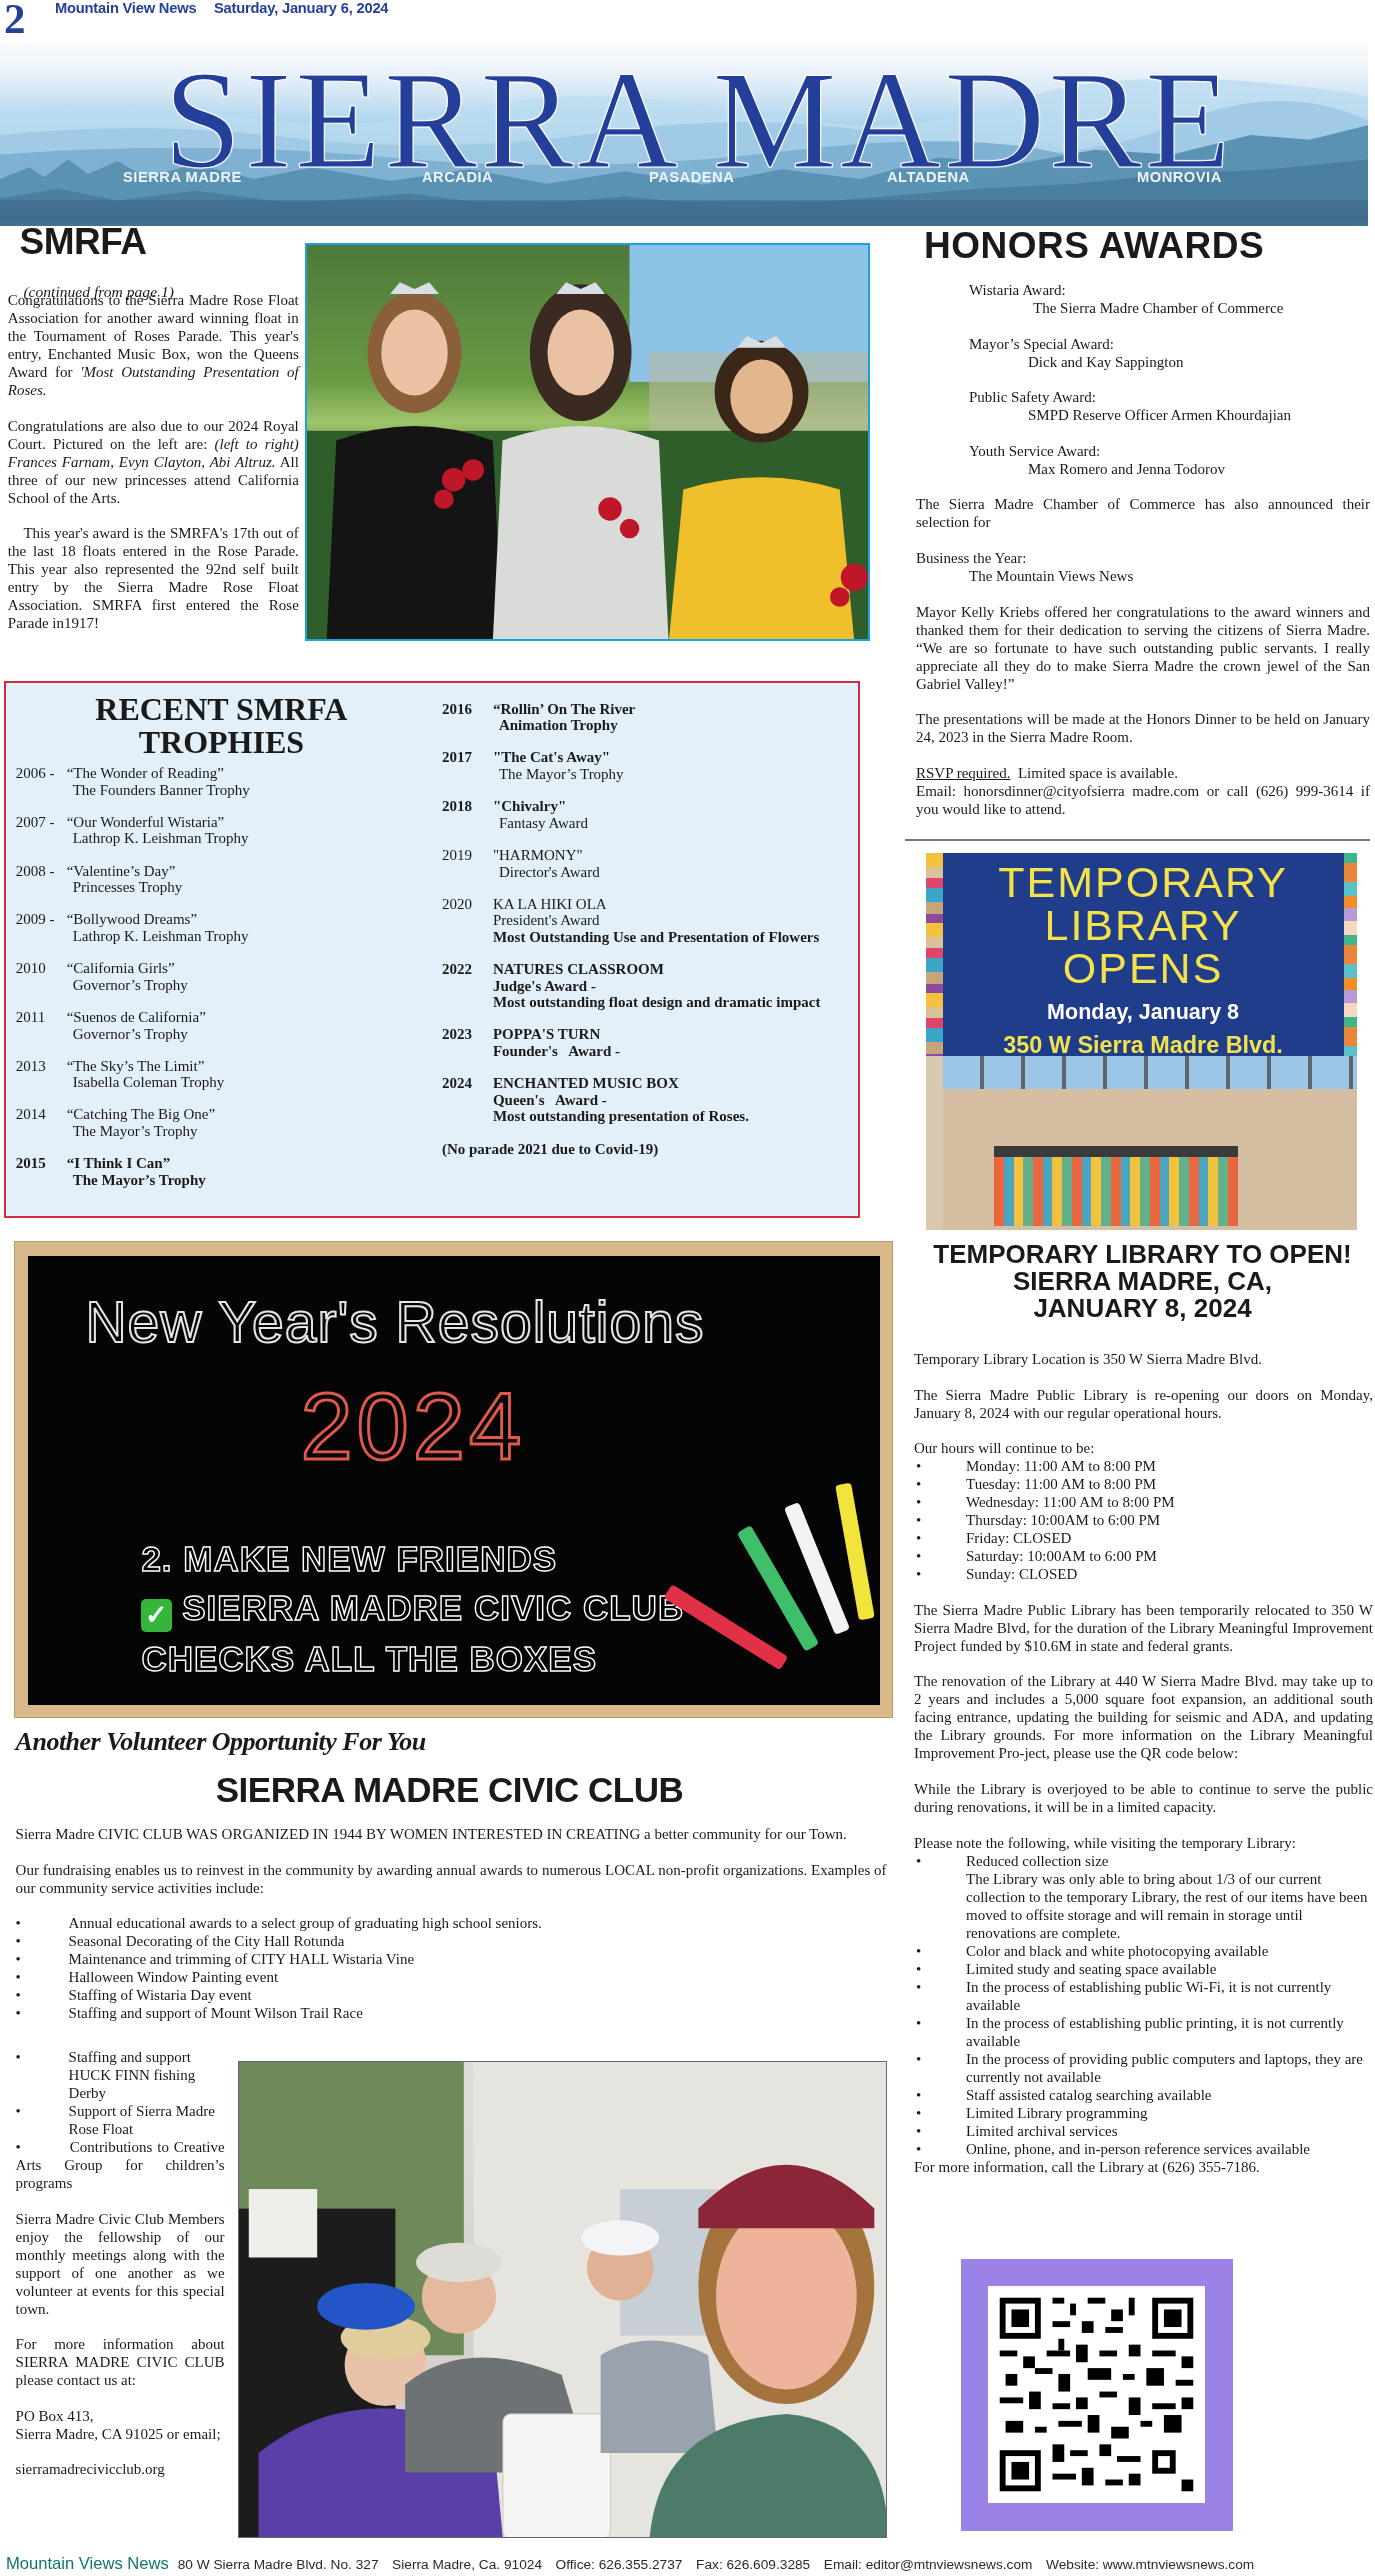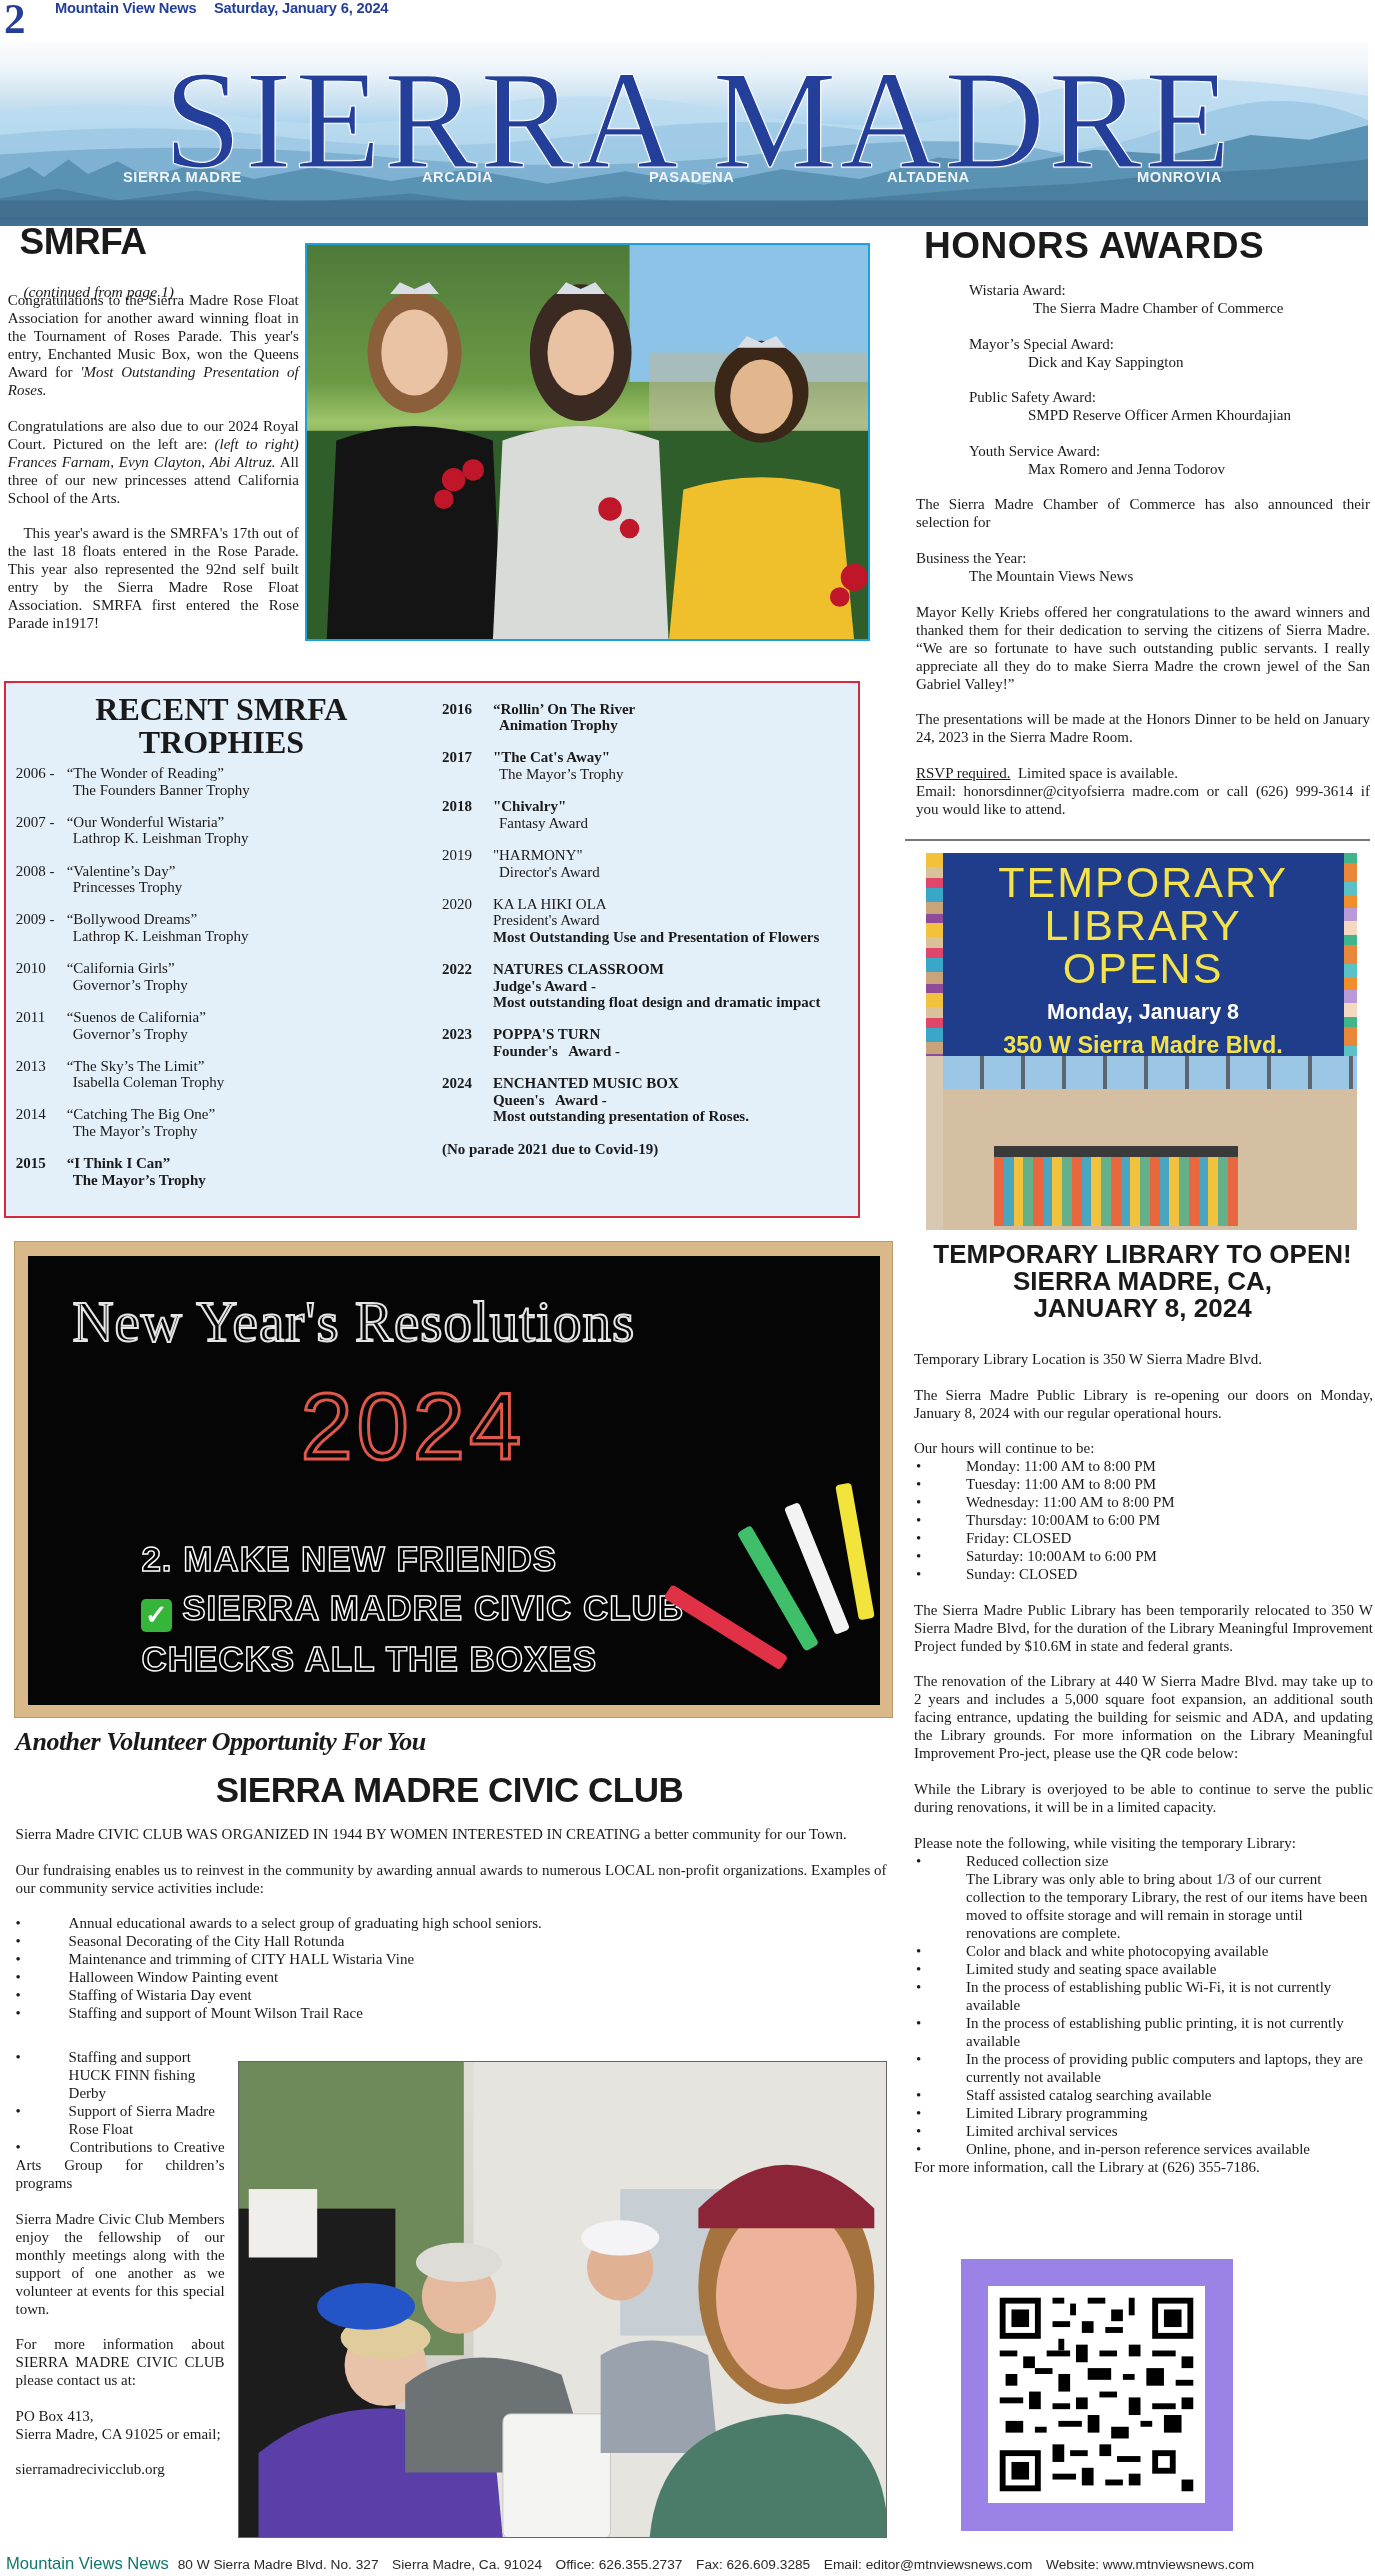--- a/index.html
+++ b/index.html
@@ -67,21 +67,21 @@
     .bl { display: flex; }
     .bl .dot { width: 52px; flex: none; padding-left: 2px; }
     .bl .txt { flex: 1; }
 
     #qr { left: 961px; top: 2259px; width: 272px; height: 272px; background: #9b82e6; }
     #qr-inner { position: absolute; left: 27px; top: 27px; width: 217px; height: 217px; background: #fff; }
 
     
     #chalk { left: 13.7px; top: 1241px; width: 879px; height: 477px; background: #d9b889; border: 1px solid #b99a6a; }
     #chalk-inner { position: absolute; left: 13.7px; top: 13.7px; width: 852px; height: 449px; background: #050505; overflow: hidden; }
-    #chalk-h1 { position: absolute; left: 44px; top: 33px; font-family: Liberation Serif, serif; font-size: 57px; color: transparent; -webkit-text-stroke: 2px #e6e6e6; letter-spacing: 1px; }
+    #chalk-h1 { position: absolute; left: 57px; top: 33px; font-family: Liberation Sans, sans-serif; font-size: 57px; color: transparent; -webkit-text-stroke: 2px #e6e6e6; letter-spacing: 1px; }
     #chalk-year { position: absolute; left: 272px; top: 117px; font-family: "Liberation Sans", sans-serif; font-size: 94px; color: transparent; -webkit-text-stroke: 2.9px #e0584a; letter-spacing: 3.9px; }
     .chalk-line { position: absolute; font-family: "Liberation Sans", sans-serif; font-weight: bold; font-size: 35px; color: #000; -webkit-text-stroke: 1.4px #fff; letter-spacing: 1px; }
     #check-box { display: inline-block; width: 31px; height: 33px; background: #35b539; border-radius: 4.9px; color: #fff; text-align: center; font-size: 27px; line-height: 33px; -webkit-text-stroke: 0; margin-right: 9.8px; vertical-align: -3.9px; }
     .chalkstick { position: absolute; width: 15.6px; height: 137px; border-radius: 3.9px; }
 
     
     #vol-head { left: 15.6px; top: 1727px; font-size: 26px; font-style: italic; font-weight: bold; font-family: "Liberation Serif", serif; letter-spacing: -0.5px; }
     #civic-title { left: 0; top: 1770px; width: 899px; text-align: center; font-size: 35px; letter-spacing: -0.5px; }
     #civic-body { left: 15.6px; top: 1825px; width: 871px; font-size: 15px; line-height: 18px; }
     #civic-body p { text-align: justify; }

